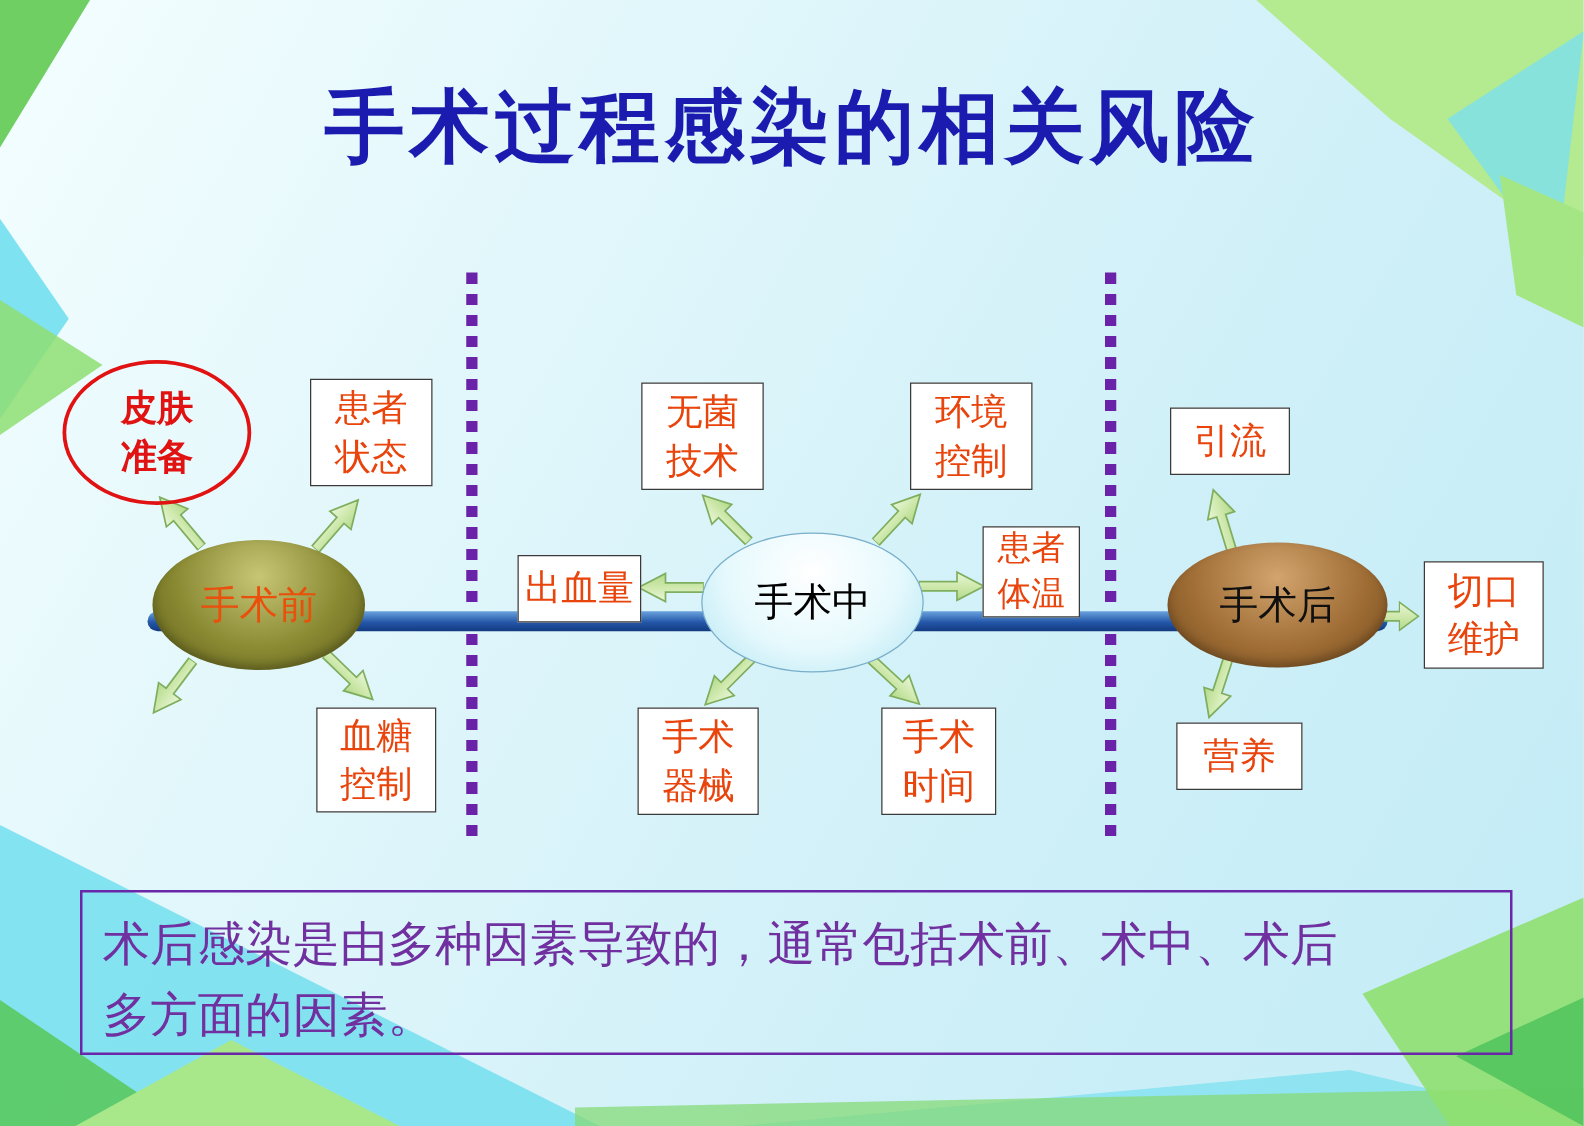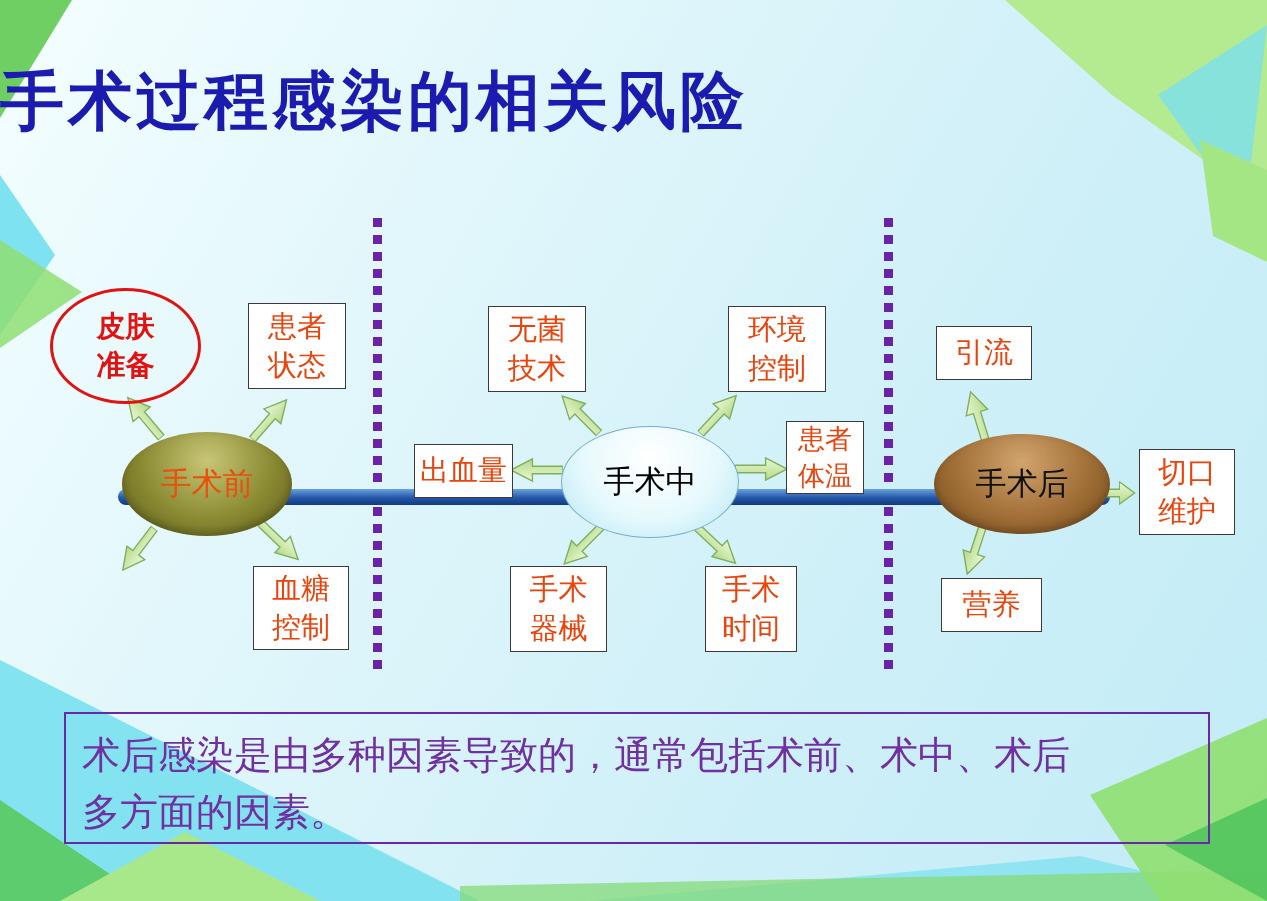--- a/index.html
+++ b/index.html
@@ -3,21 +3,21 @@
 <meta charset="utf-8">
 <style>
   html,body{margin:0;padding:0;background:#e8e8e8;}
   .slide{
     position:relative;width:1267px;height:901px;overflow:hidden;
     background:linear-gradient(120deg,#f4feff 0%,#e2f7fb 30%,#cdeff8 70%,#c2ecf6 100%);
     font-family:"DejaVu Sans","Liberation Sans",sans-serif;
   }
   svg.bg{position:absolute;inset:0;z-index:0;}
   .title{
-    position:absolute;top:58px;left:0;width:100%;margin:0;text-align:left;
+    position:absolute;top:58px;left:0;width:100%;margin:0;text-align:center;
     font-size:64px;font-weight:800;letter-spacing:4px;color:#1b1bb0;z-index:3;
   }
   .vdots{
     position:absolute;top:218px;height:455px;width:9px;z-index:1;
     background-image:repeating-linear-gradient(to bottom,#6a22a8 0 9px,transparent 9px 17px);
   }
   .timeline{
     position:absolute;left:118px;top:489px;width:992px;height:16px;border-radius:8px;z-index:2;
     background:linear-gradient(to bottom,#6aa2de 0%,#2457a8 55%,#133a80 100%);
   }
@@ -134,21 +134,21 @@
   <div class="phase pre" style="left:122px;top:432px;width:170px;height:104px">手术前</div>
   <div class="phase post" style="left:934px;top:434px;width:176px;height:100px">手术后</div>
   <div class="phase intra" style="left:561px;top:426px;width:176px;height:110px">手术中</div>
 
   <div class="factor skin" style="left:50px;top:288px;width:145px;height:110px">皮肤
 准备</div>
   <div class="factor" style="left:248px;top:303px;width:96px;height:84px">患者
 状态</div>
   <div class="factor" style="left:253px;top:566px;width:94px;height:82px">血糖
 控制</div>
-  <div class="factor" style="left:488px;top:306px;width:96px;height:84px">无菌
+  <div class="factor" style="left:513px;top:306px;width:96px;height:84px">无菌
 技术</div>
   <div class="factor" style="left:728px;top:306px;width:96px;height:84px">环境
 控制</div>
   <div class="factor" style="left:414px;top:444px;width:97px;height:52px">出血量</div>
   <div class="factor small-text" style="left:786px;top:421px;width:76px;height:71px">患者
 体温</div>
   <div class="factor" style="left:510px;top:566px;width:95px;height:84px">手术
 器械</div>
   <div class="factor" style="left:705px;top:566px;width:90px;height:84px">手术
 时间</div>

